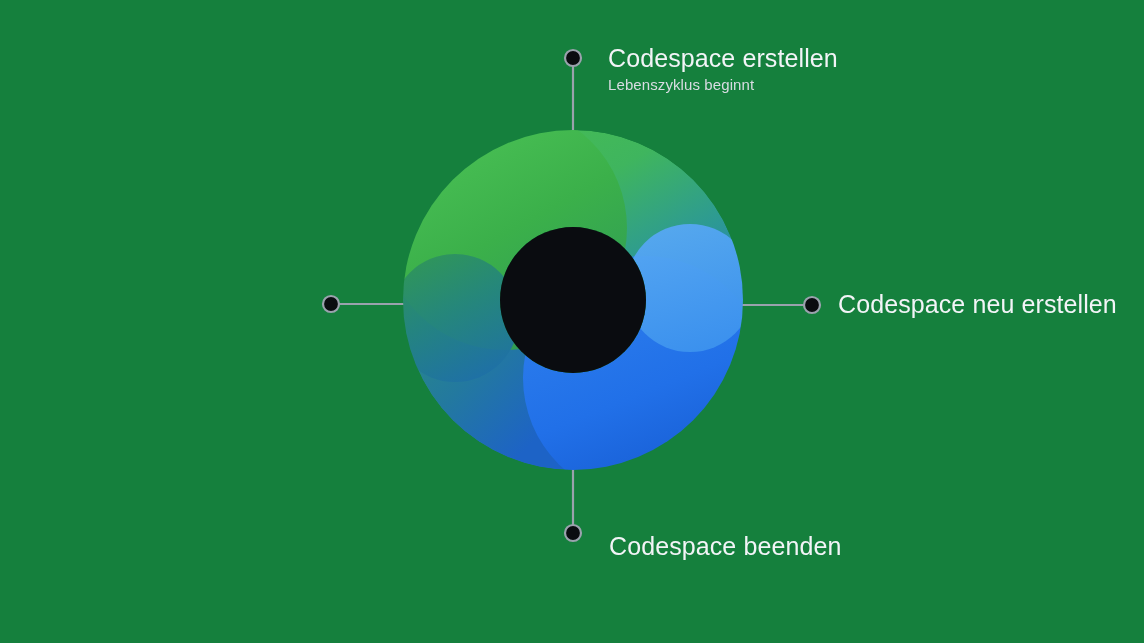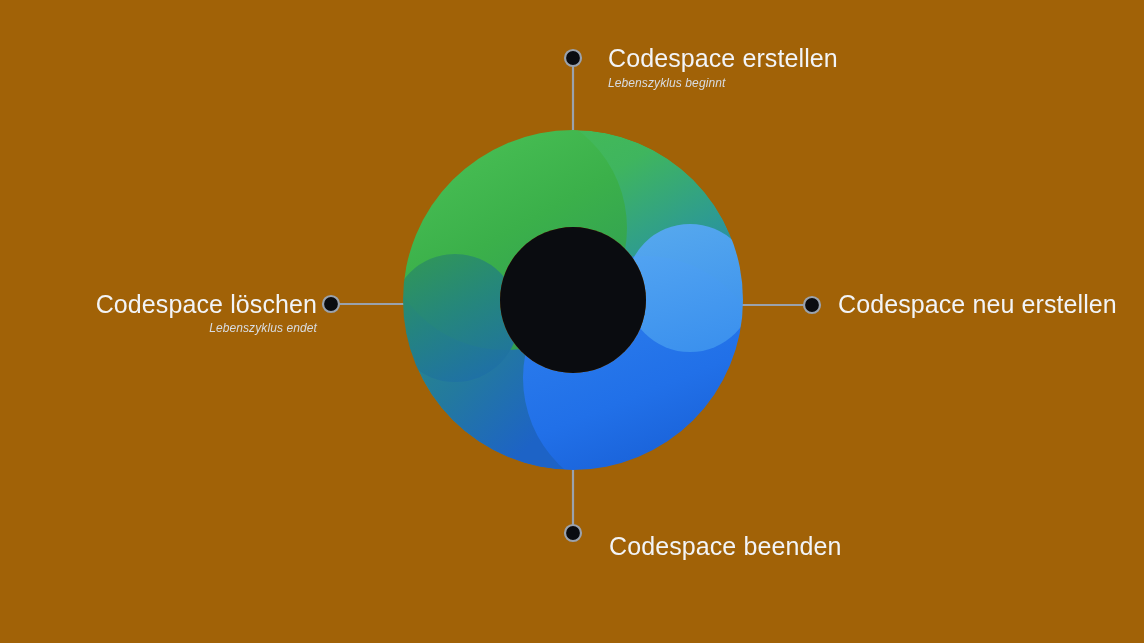--- a/index.html
+++ b/index.html
@@ -11,21 +11,21 @@
     width: 1144px;
     height: 643px;
     overflow: hidden;
     font-family: "Liberation Sans", sans-serif;
     -webkit-font-smoothing: antialiased;
   }
   #stage {
     position: relative;
     width: 1144px;
     height: 643px;
-    background: #a16207;
+    background: #15803d;
   }
   #diagram-svg {
     position: absolute;
     left: 0;
     top: 0;
     width: 1144px;
     height: 643px;
     display: block;
   }
   .label-group {
@@ -34,26 +34,25 @@
   }
   .label-title {
     color: #f2f4f7;
     font-size: 25px;
     font-weight: 400;
     line-height: 1.12;
     letter-spacing: 0.1px;
   }
   .label-sub {
     color: #d8dce2;
-    font-size: 12px;
+    font-size: 15px;
     font-weight: 400;
     line-height: 1.2;
     letter-spacing: 0.1px;
     margin-top: 4px;
-    font-style: italic;
   }
   
   #label-create {
     left: 608px;
     top: 44px;
     text-align: left;
   }
   
   #label-recreate {
     left: 838px;
@@ -176,18 +175,14 @@
   </div>
 
   <div class="label-group" id="label-recreate">
     <div class="label-title">Codespace neu erstellen</div>
   </div>
 
   <div class="label-group" id="label-stop">
     <div class="label-title">Codespace beenden</div>
   </div>
 
-  <div class="label-group" id="label-delete">
-    <div class="label-title">Codespace löschen</div>
-    <div class="label-sub">Lebenszyklus endet</div>
-  </div>
 
 </div>
 
 </body></html>

